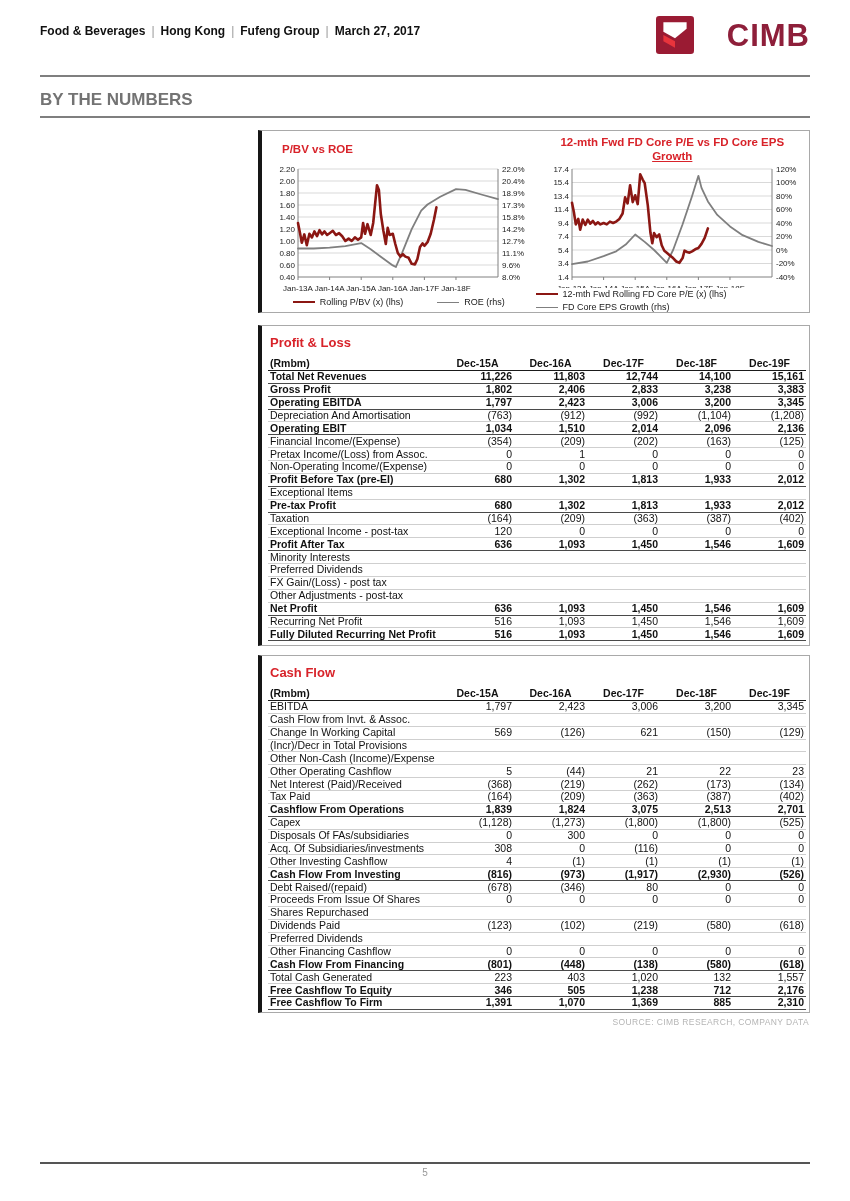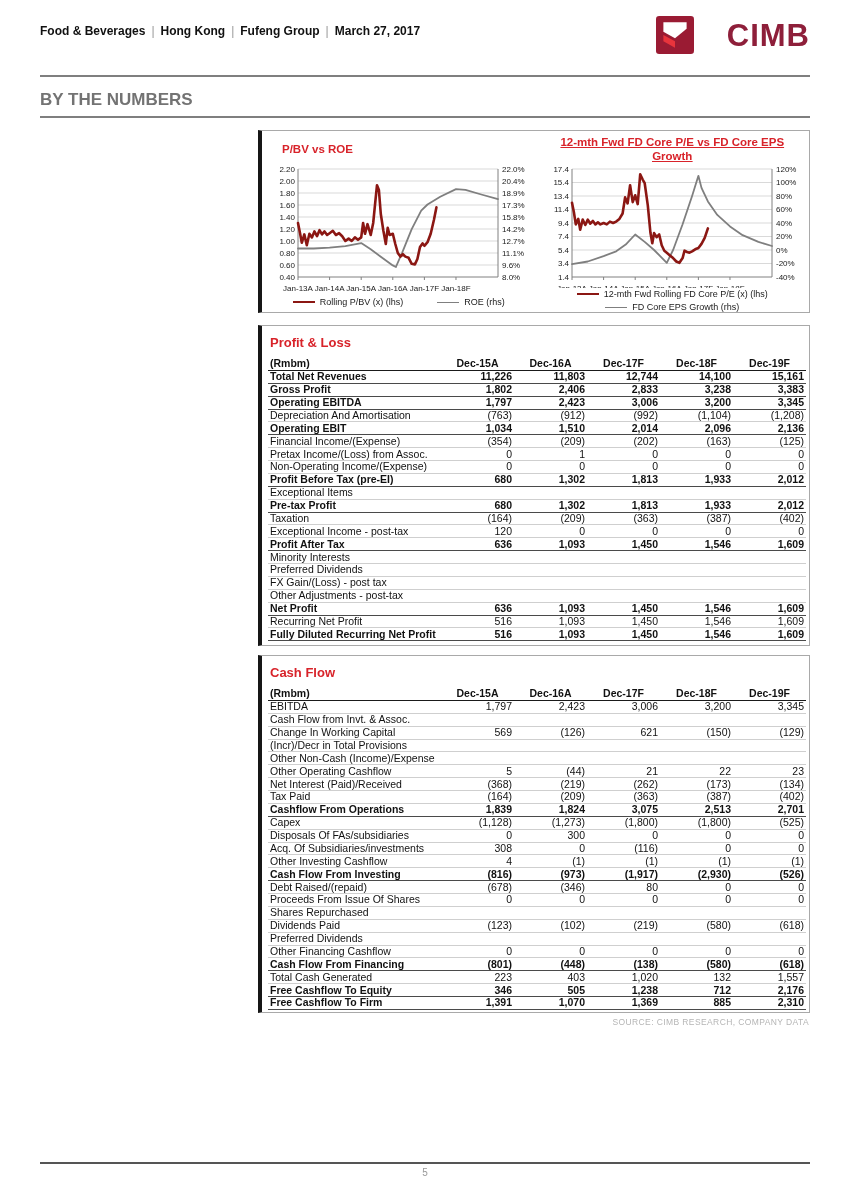--- a/index.html
+++ b/index.html
@@ -17,25 +17,25 @@
 
   
   .panel{position:absolute;left:258px;width:552px;background:#fff;box-sizing:border-box;
          border:1px solid #a9a9a9;border-left:4px solid #161616;overflow:hidden;}
   #charts-panel{top:130px;height:183px;display:flex;padding-top:5px;}
 
   .chart-box{width:50%;display:flex;flex-direction:column;box-sizing:border-box;}
   .chart-title{height:28px;display:flex;flex-direction:column;justify-content:center;
                color:#d8232a;font-weight:bold;font-size:11.5px;line-height:1.2;}
   .chart-title.left-align{align-items:flex-start;padding-left:20px;}
-  .chart-title.center-align{align-items:center;text-align:center;text-decoration:underline;}
+  .chart-title.center-align{align-items:center;text-align:center;}
   .chart-title .underlined{text-decoration:underline;}
   .legend{display:flex;justify-content:center;font-size:9px;color:#1a1a1a;margin-top:1px;}
   .legend.row{gap:34px;}
-  .legend.stack{flex-direction:column;align-items:center;gap:3px;}
+  .legend.stack{flex-direction:column;gap:3px;}
   .legend-item{display:flex;align-items:center;gap:5px;white-space:nowrap;}
   .swatch{width:22px;height:0;}
 
   
   #pl-panel{top:325px;height:321px;padding:6px 3px 0 6px;}
   #cf-panel{top:655px;height:358px;padding:6px 3px 0 6px;}
   .table-title{color:#d8232a;font-weight:bold;font-size:13px;margin:3px 0 8px 2px;}
   table.fin{width:100%;border-collapse:collapse;table-layout:fixed;font-size:10.5px;color:#111;}
   table.fin col.num{width:73px;}
   table.fin th,table.fin td{padding:0.45px 2px;line-height:11px;white-space:nowrap;overflow:visible;}

